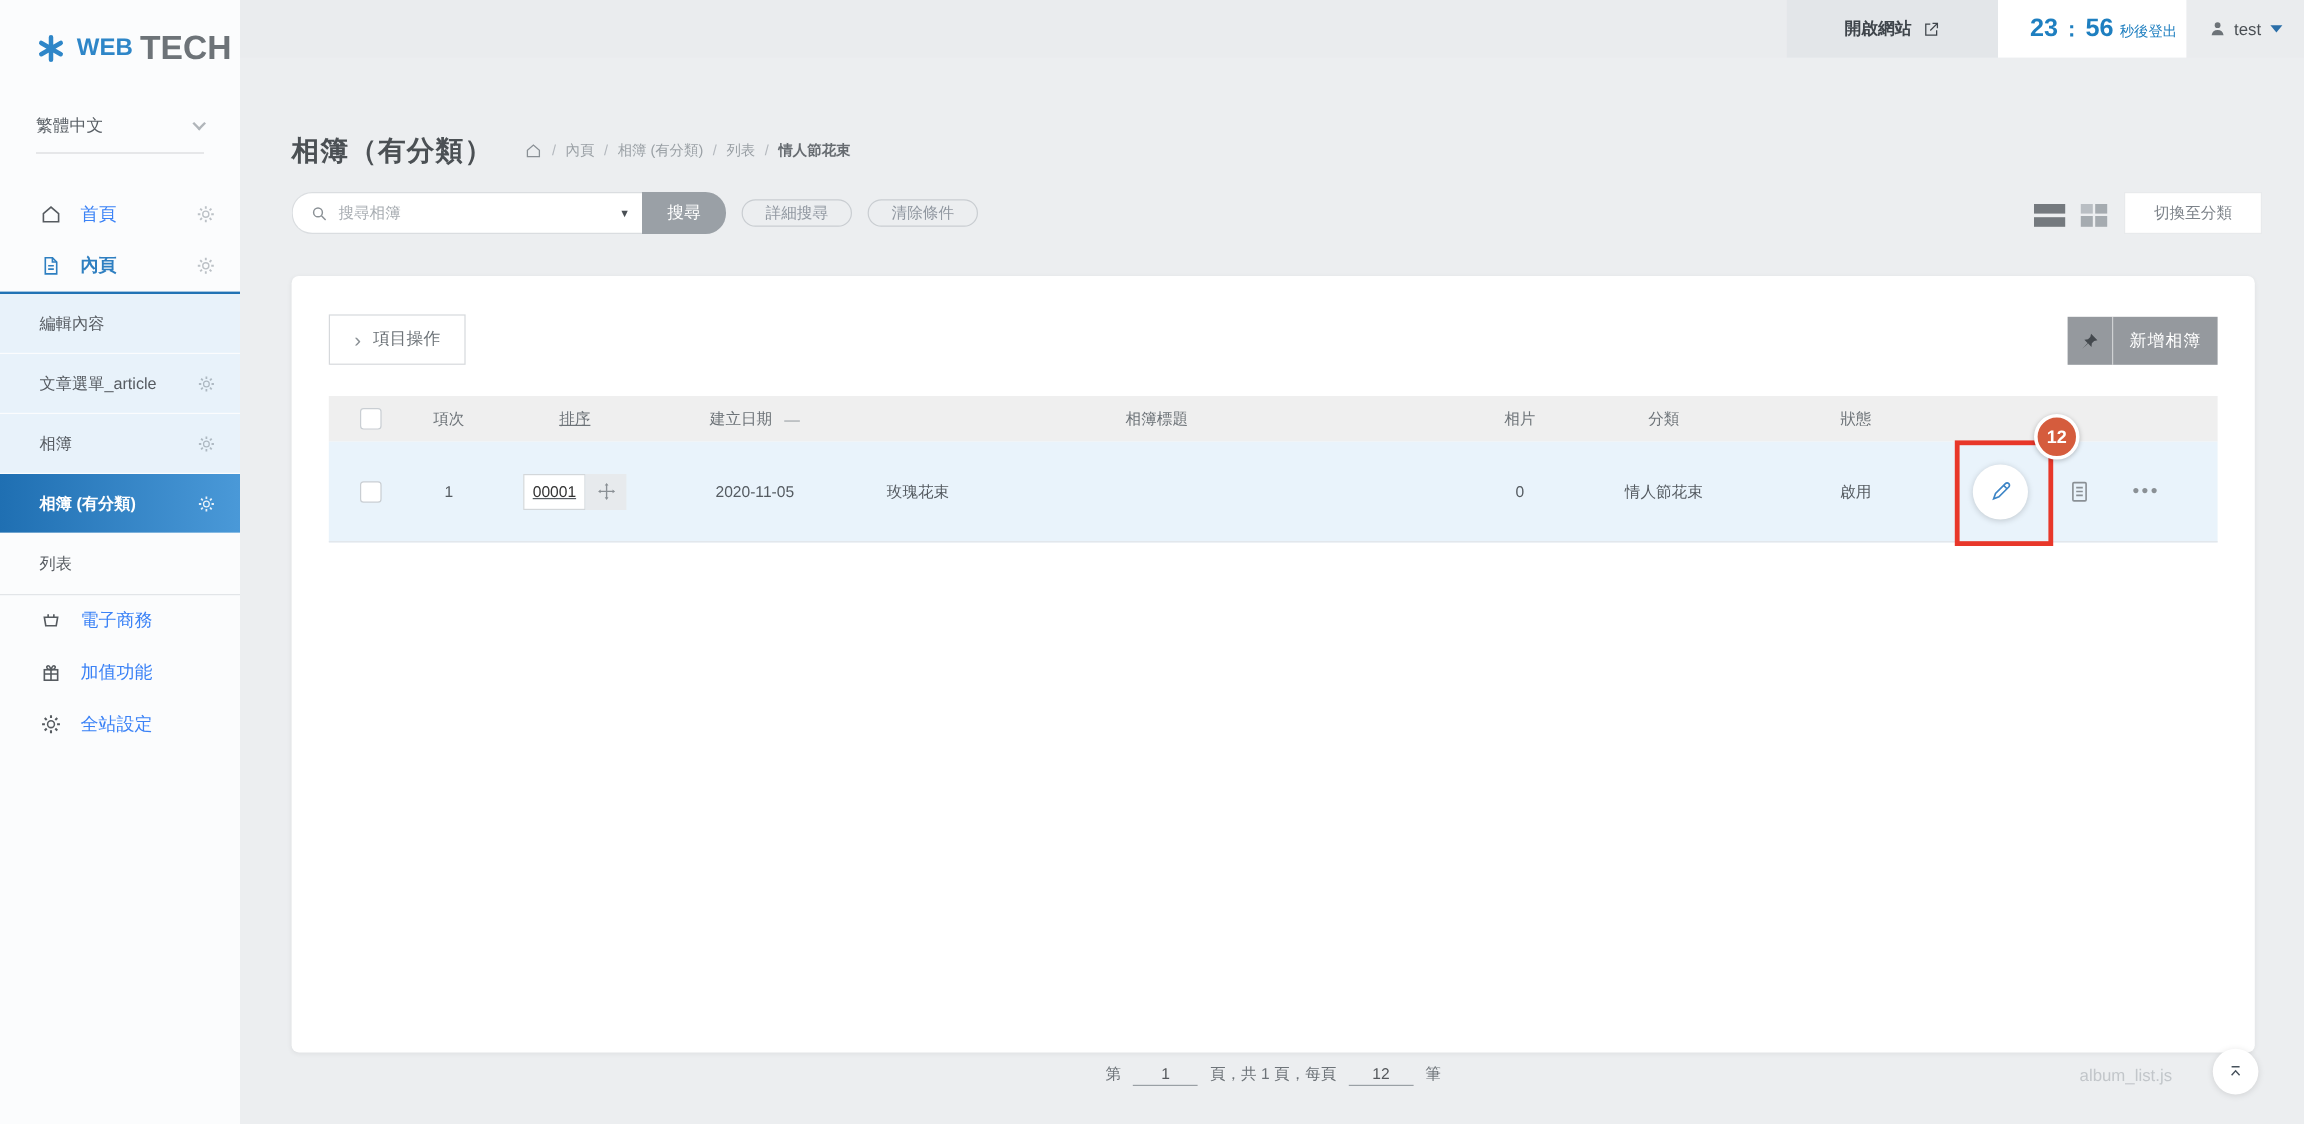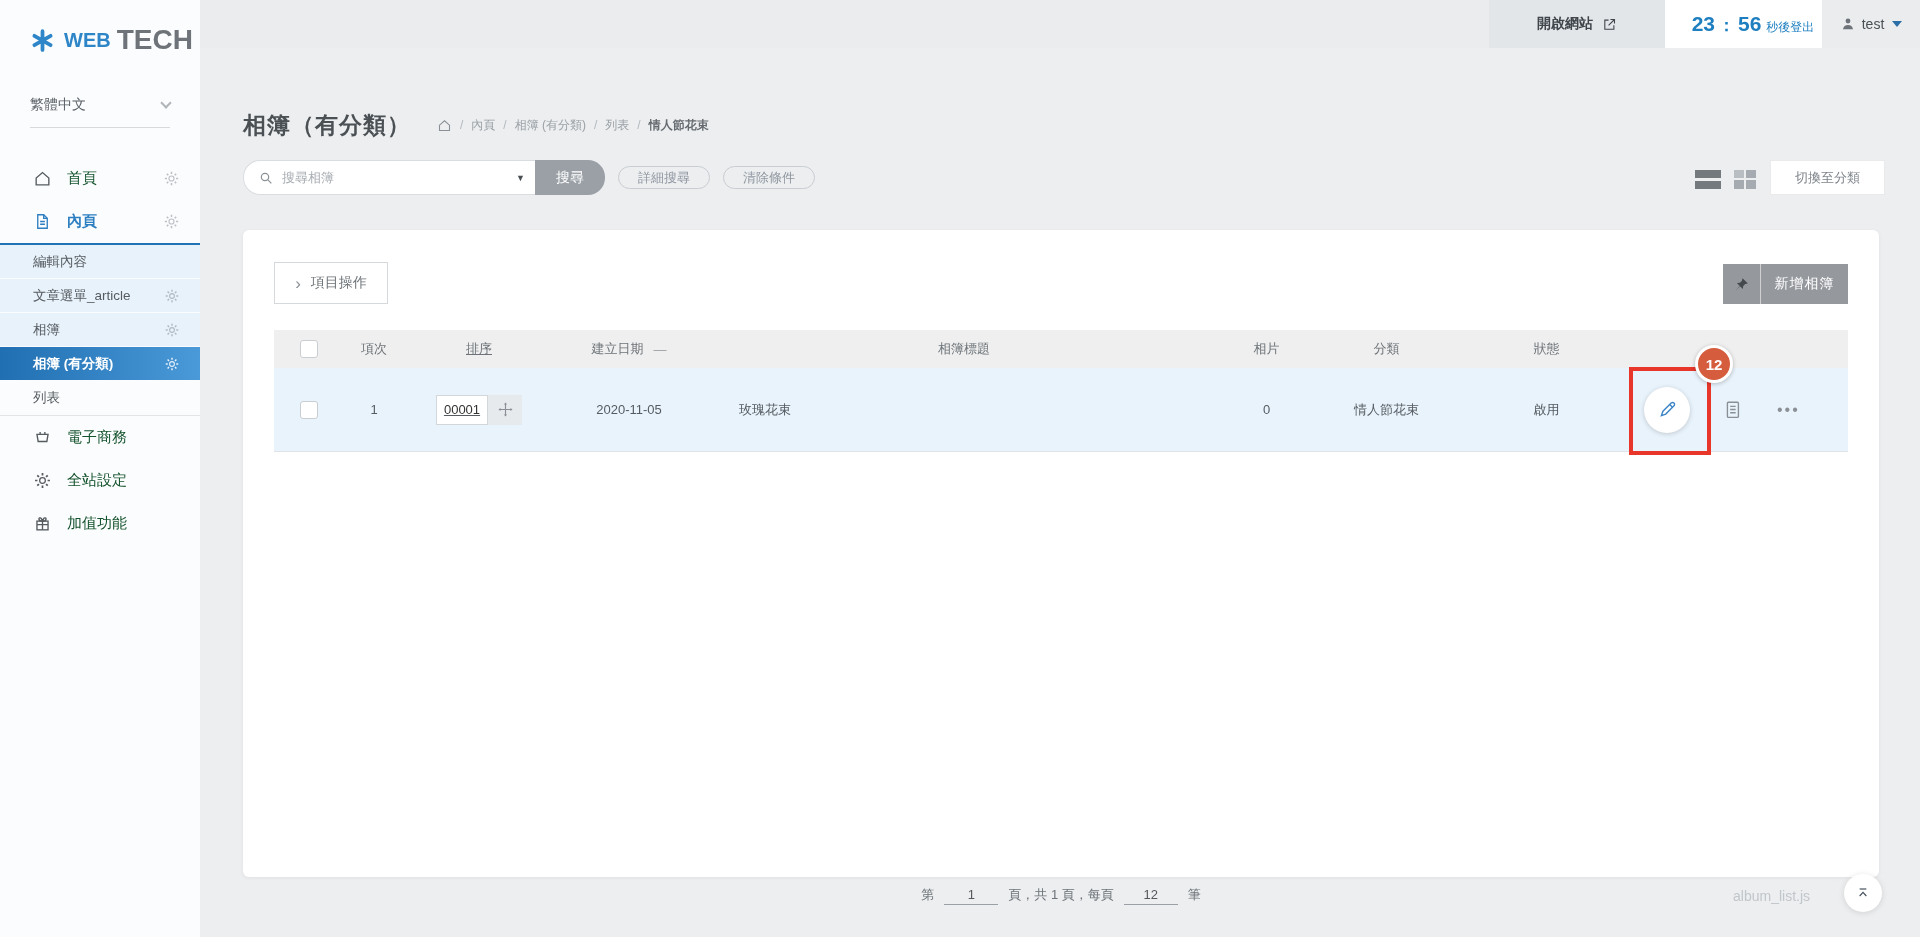--- a/index.html
+++ b/index.html
@@ -31,27 +31,27 @@
   .logo-row { position:absolute; left:30px; top:24px; display:flex; align-items:center; gap:9px; }
   .logo-web { color:#2e86c8; font-weight:bold; font-size:20px; }
   .logo-tech { color:#6d7378; font-weight:bold; font-size:28px; margin-left:-3px; }
   .lang { position:absolute; left:30px; top:96px; width:140px; display:flex;
     justify-content:space-between; align-items:center; padding-bottom:13px;
     border-bottom:1px solid #d7dadd; font-size:14px; color:#5a6066; cursor:pointer; }
   .chev-down { width:8px; height:8px; border-right:2px solid #b0b5ba; border-bottom:2px solid #b0b5ba;
     transform:rotate(45deg); margin-top:-4px; }
   .nav-top { position:absolute; left:0; top:157px; width:200px; }
   .nav-item { height:43px; display:flex; align-items:center; padding:0 20px 0 33px;
-    font-size:15px; color:#14532d; cursor:pointer; }
+    font-size:15px; color:#3b82f6; cursor:pointer; }
   .nav-item .nicon { width:19px; height:19px; margin-right:15px; color:#565b60; }
   .nav-item .gear { margin-left:auto; width:17px; height:17px; color:#bcc1c6; cursor:pointer; }
   .nav-item.active-parent { color:#2e7fc1; font-weight:bold; }
   .nav-item.active-parent .nicon { color:#2e7fc1; }
   .submenu { border-top:2px solid #2173b5; }
-  .sub-item { height:34px; background:#e8f2fa; display:flex; align-items:center;
+  .sub-item { height:50px; background:#e8f2fa; display:flex; align-items:center;
     padding:0 20px 0 33px; font-size:13.5px; color:#565b61; border-bottom:1px solid #fbfcfd; cursor:pointer; }
   .sub-item .gear { margin-left:auto; width:16px; height:16px; color:#aeb9c2; cursor:pointer; }
   .sub-item.plain { background:transparent; border-bottom:none; }
   .sub-item.active { background:linear-gradient(90deg,#1f6fb2,#4a99d8); color:#ffffff; font-weight:bold; }
   .sub-item.active .gear { color:#e9f2fa; }
   .nav-divider { height:1px; background:#e2e5e8; }
 
   
   .title-row { position:absolute; left:243px; top:103px; height:44px; display:flex;
     align-items:center; gap:26px; z-index:2; }
@@ -308,29 +308,29 @@
     <div class="nav-divider"></div>
 
     <div class="nav-item">
       <svg class="nicon" viewBox="0 0 24 24">
           <use href="#icon-cart"></use>
         </svg>
       <span>電子商務</span>
     </div>
     <div class="nav-item">
       <svg class="nicon" viewBox="0 0 24 24">
-          <use href="#icon-gear"></use>
-        </svg>
-      <span>全站設定</span>
+          <use href="#icon-gift"></use>
+        </svg>
+      <span>加值功能</span>
     </div>
     <div class="nav-item">
       <svg class="nicon" viewBox="0 0 24 24">
-          <use href="#icon-gift"></use>
-        </svg>
-      <span>加值功能</span>
+          <use href="#icon-gear"></use>
+        </svg>
+      <span>全站設定</span>
     </div>
   </div>
 </div>
 
 <div class="title-row">
   <div class="page-title">相簿（有分類）</div>
   <div class="breadcrumb">
     <svg class="bc-home" viewBox="0 0 24 24">
         <use href="#icon-home"></use>
       </svg>

